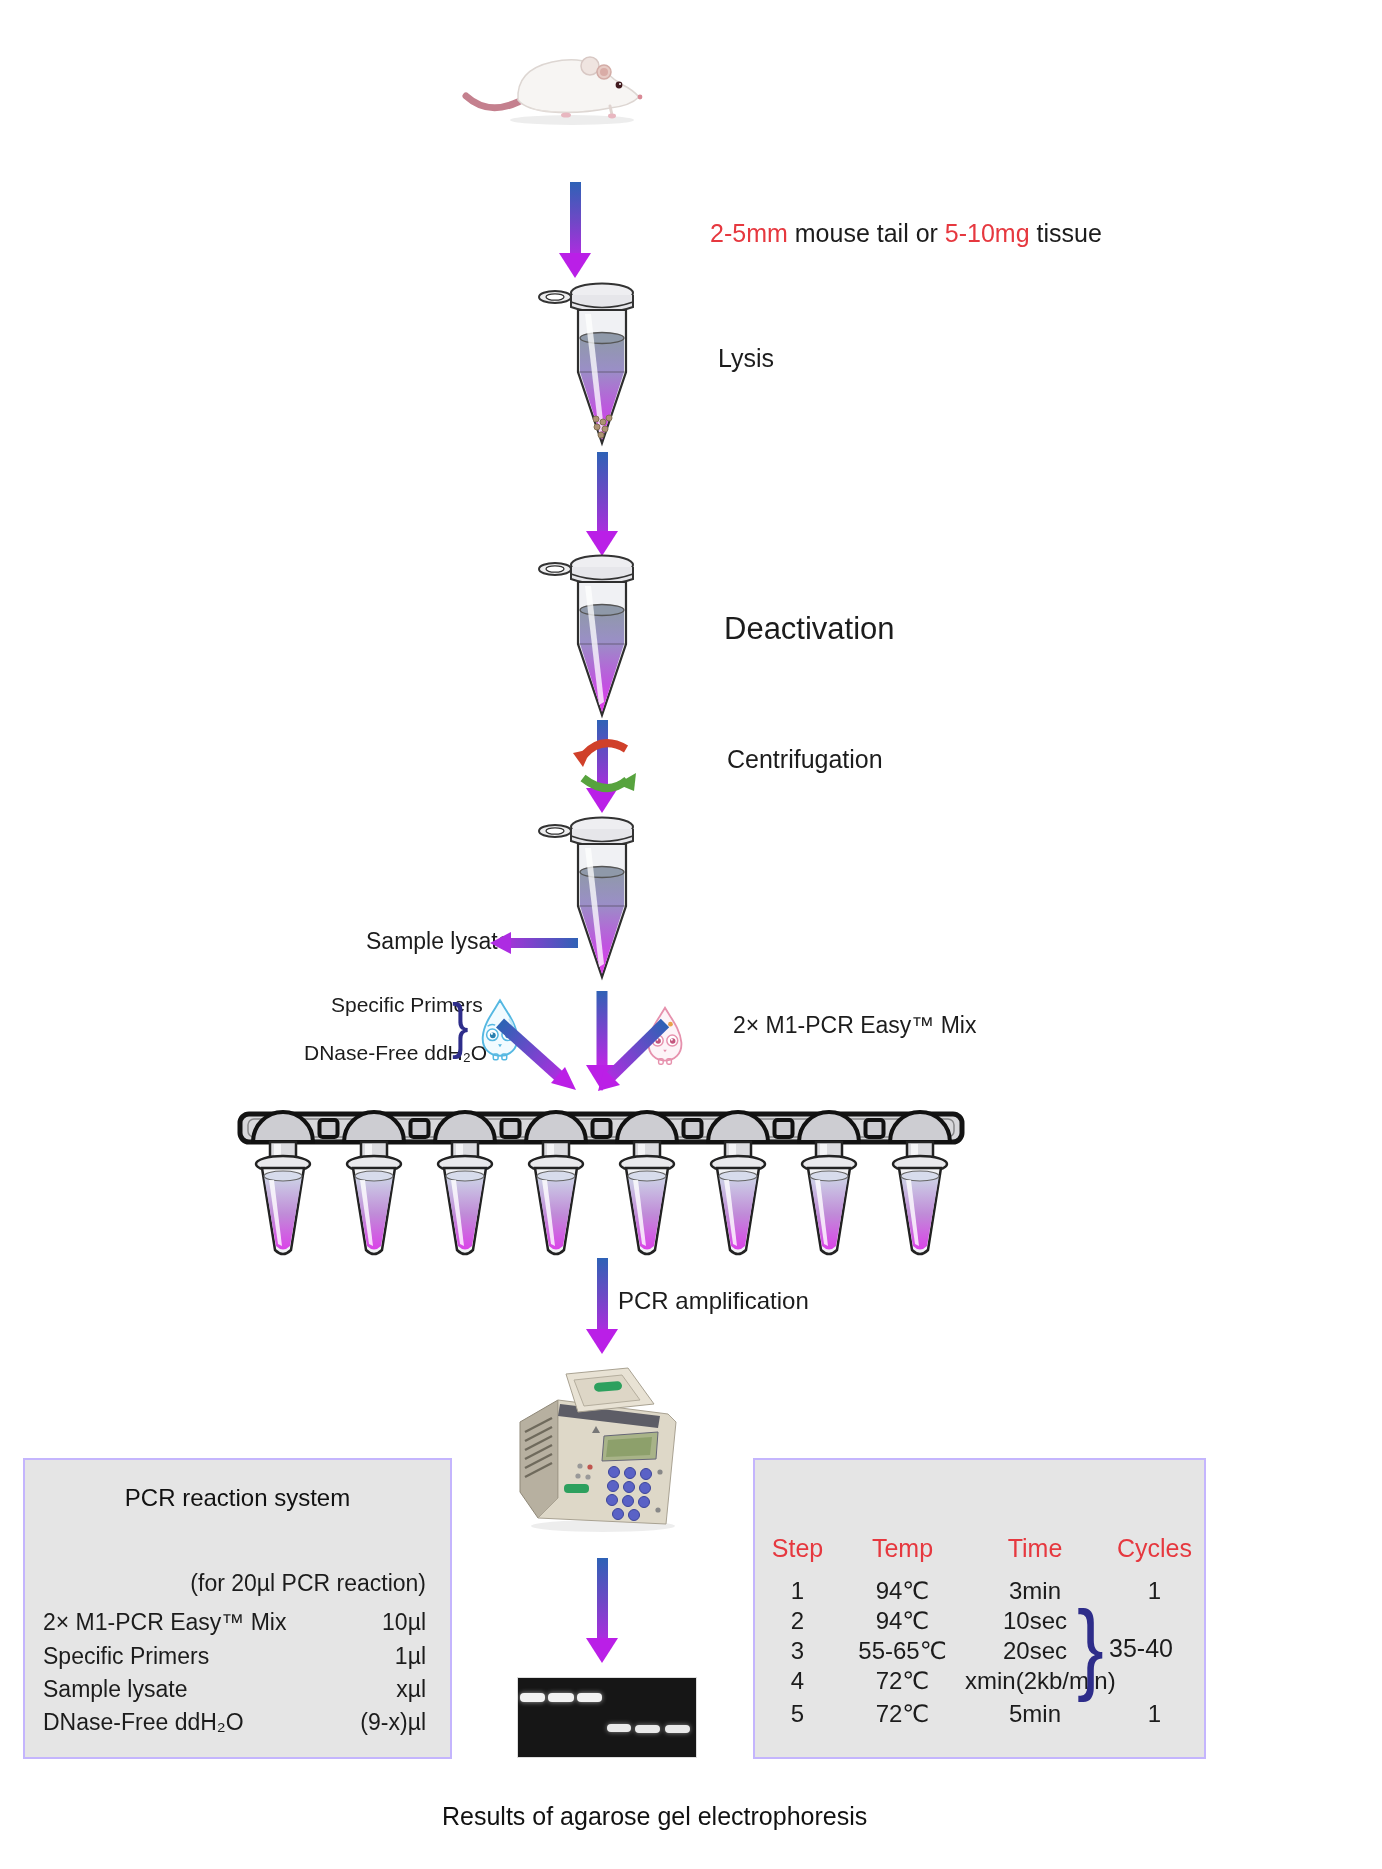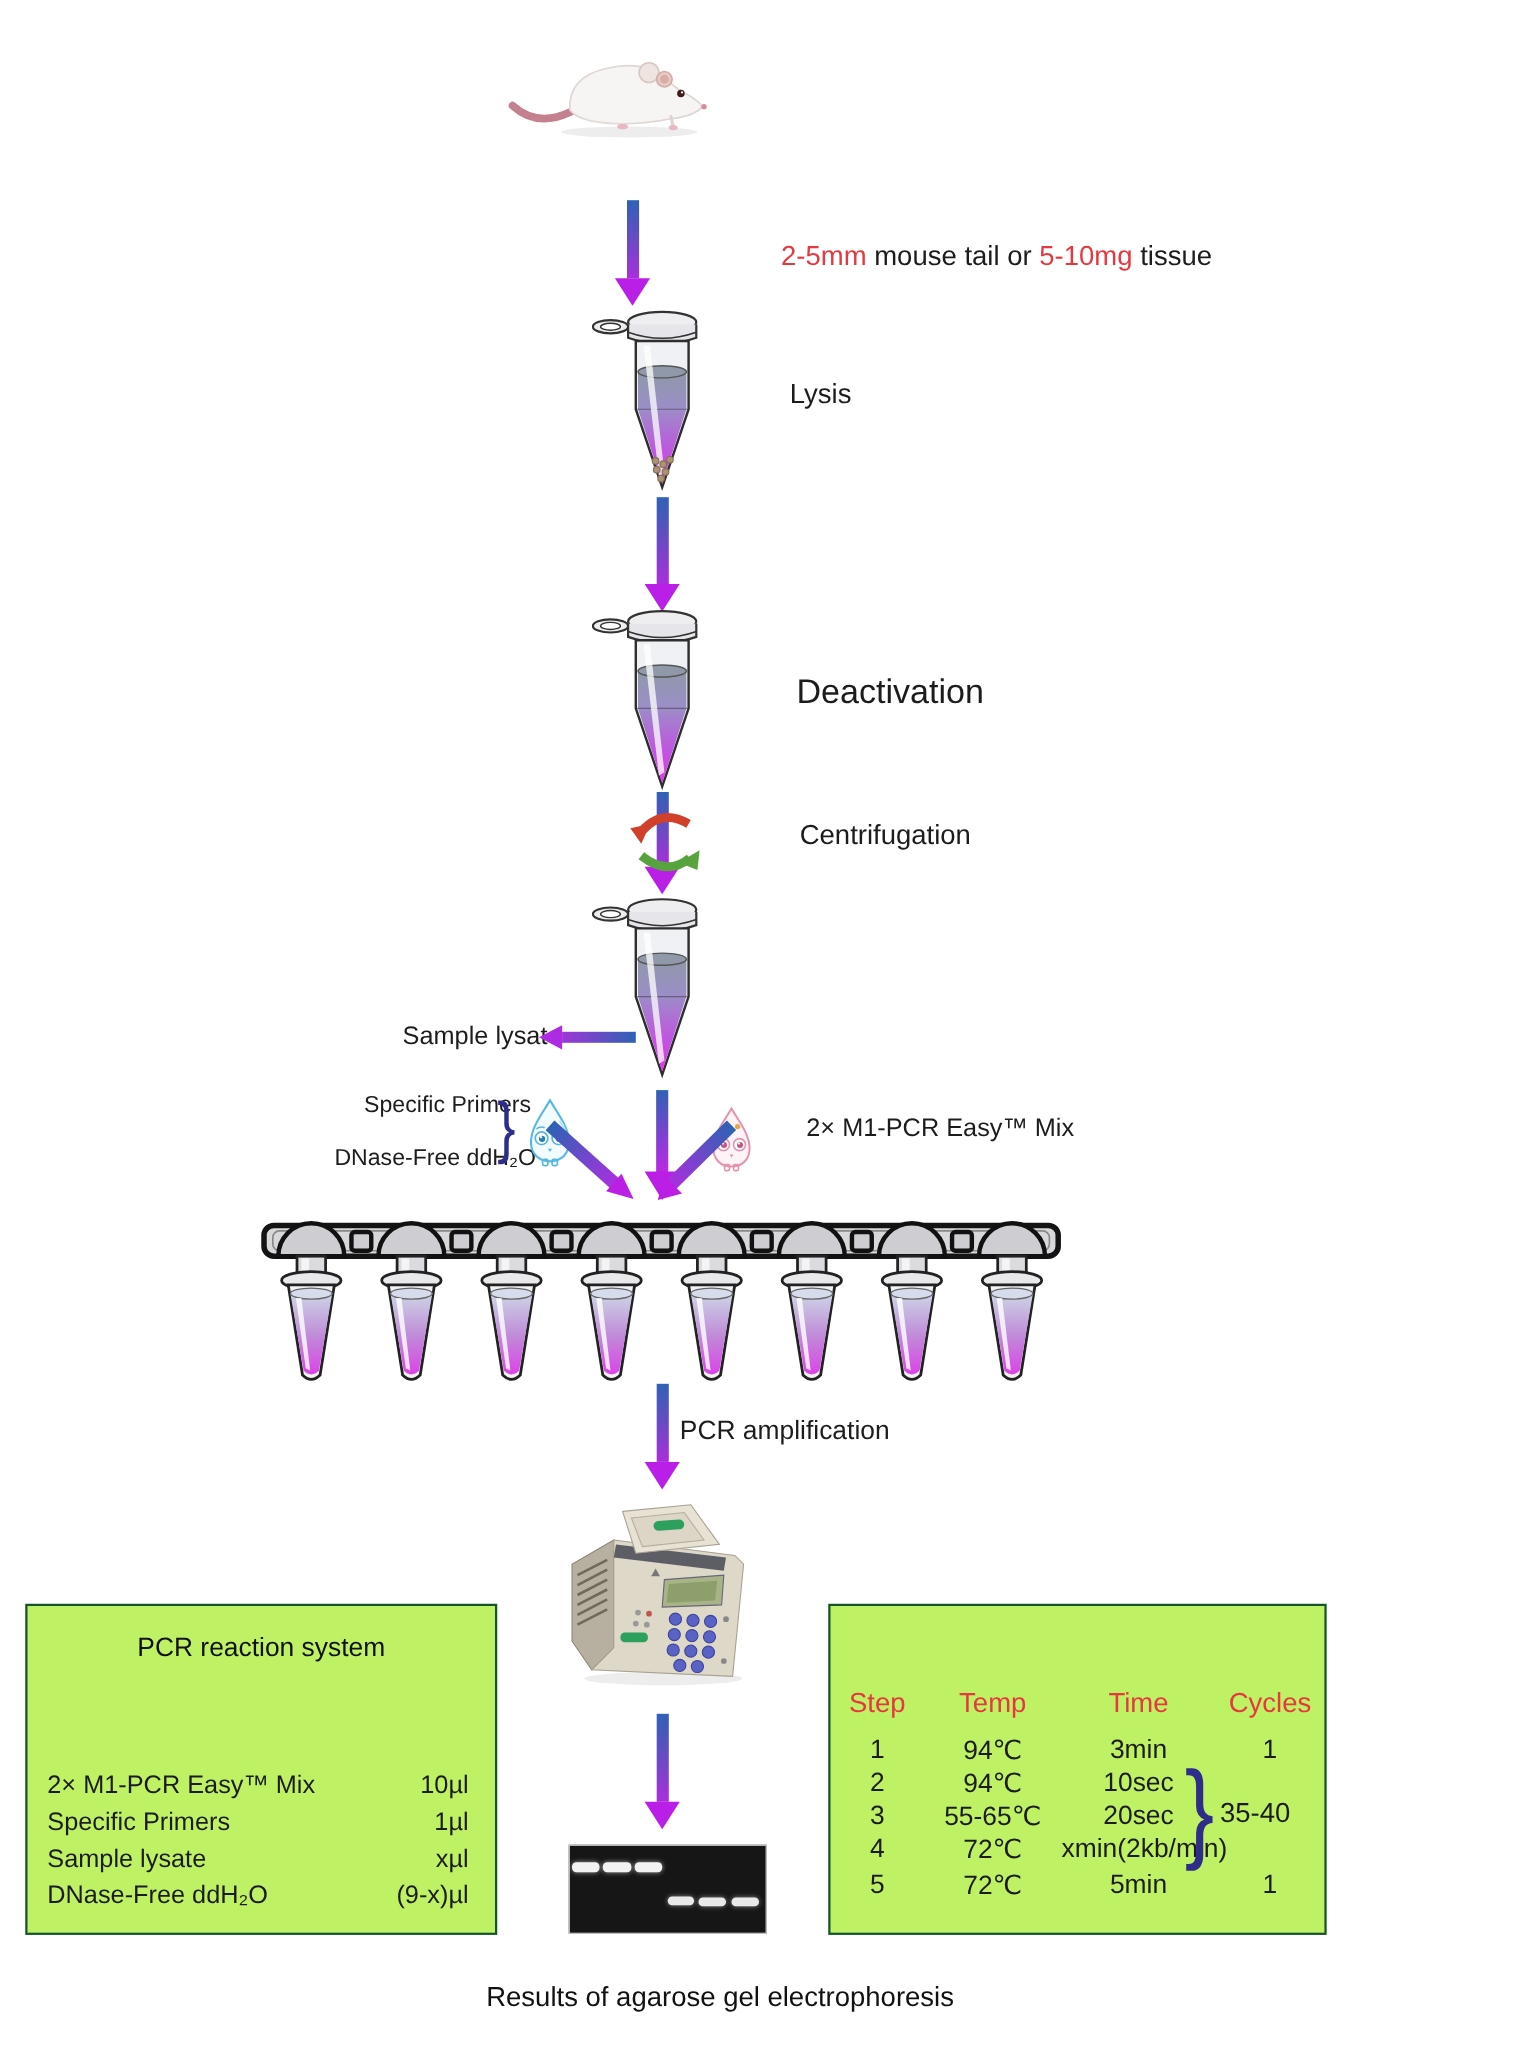--- a/index.html
+++ b/index.html
@@ -10,21 +10,21 @@
   .red{color:#e6383f;}
   
   .varrow{position:absolute;width:32px;display:flex;flex-direction:column;align-items:center;}
   .varrow .shaft{width:11px;flex:1;background:linear-gradient(180deg,#2e62b6 0%,#6f48c6 55%,#aa2ede 100%);}
   .varrow .head{width:0;height:0;border-left:16px solid transparent;border-right:16px solid transparent;border-top:25px solid #ba1fe7;}
   
   .harrow{position:absolute;display:flex;align-items:center;}
   .harrow .head{width:0;height:0;border-top:11px solid transparent;border-bottom:11px solid transparent;border-right:21px solid #ad2ce2;}
   .harrow .shaft{height:10px;flex:1;background:linear-gradient(90deg,#9f36d6,#2f62b5);}
   
-  .tbox{position:absolute;border:2px solid #14532d;background:#bef264;}
+  .tbox{position:absolute;border:2px solid #c4b5fd;background:#e5e5e5;}
   .tbox .title{position:absolute;left:0;right:0;text-align:center;font-size:24px;color:#111;}
   .rs-row{position:absolute;left:0;right:0;display:flex;justify-content:space-between;
           padding:0 24px 0 18px;font-size:23px;}
   .rc-grid{position:absolute;left:0;right:16px;display:grid;grid-template-columns:85px 125px 140px 99px;
            font-size:24px;}
   .rc-grid span{text-align:center;}
   .rc-grid.hdr{font-size:25px;}
   .brace{position:absolute;color:#2e2d8a;line-height:1;transform:scaleX(.8);transform-origin:left center;font-weight:400;}
   .caption{position:absolute;font-size:25px;color:#111;}
 </style>
@@ -274,20 +274,23 @@
   <div class="abs" style="left:2px;top:15px;width:25px;height:9px;background:#f2f2f2;border-radius:4px;box-shadow:0 0 5px rgba(255,255,255,.6)"></div>
   <div class="abs" style="left:30px;top:15px;width:26px;height:9px;background:#f2f2f2;border-radius:4px;box-shadow:0 0 5px rgba(255,255,255,.6)"></div>
   <div class="abs" style="left:59px;top:15px;width:25px;height:9px;background:#f2f2f2;border-radius:4px;box-shadow:0 0 5px rgba(255,255,255,.6)"></div>
   <div class="abs" style="left:89px;top:46px;width:24px;height:8px;background:#e9e9e9;border-radius:4px;box-shadow:0 0 5px rgba(255,255,255,.5)"></div>
   <div class="abs" style="left:117px;top:47px;width:25px;height:8px;background:#e9e9e9;border-radius:4px;box-shadow:0 0 5px rgba(255,255,255,.5)"></div>
   <div class="abs" style="left:147px;top:47px;width:25px;height:8px;background:#e9e9e9;border-radius:4px;box-shadow:0 0 5px rgba(255,255,255,.5)"></div>
 </div>
 
 <div class="tbox" style="left:23px;top:1458px;width:425px;height:297px;">
   <div class="title" style="top:24px">PCR reaction system</div>
+  <div class="rs-row" style="top:110px;justify-content:flex-end">
+    <span>(for 20µl PCR reaction)</span>
+  </div>
   <div class="rs-row" style="top:149px">
     <span>2× M1-PCR Easy™ Mix</span>
     <span>10µl</span>
   </div>
   <div class="rs-row" style="top:183px">
     <span>Specific Primers</span>
     <span>1µl</span>
   </div>
   <div class="rs-row" style="top:216px">
     <span>Sample lysate</span>

